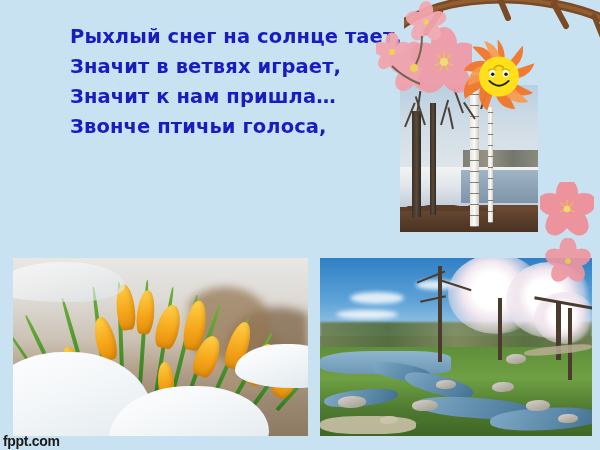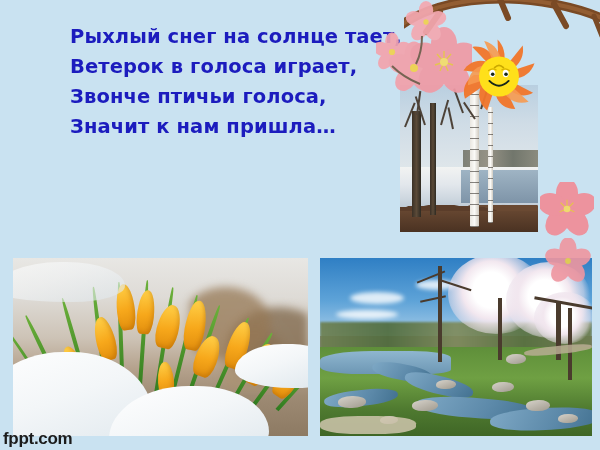--- a/index.html
+++ b/index.html
@@ -250,21 +250,21 @@
     z-index: 8;
     pointer-events: none;
   }
 
   
   #watermark {
     position: absolute;
     left: 3px;
     bottom: 1px;
     font-family: "Liberation Sans", sans-serif;
-    font-size: 17px;
+    font-size: 14px;
     font-weight: bold;
     color: #1b1b1b;
     letter-spacing: -0.3px;
     z-index: 10;
   }
 </style>
 </head>
 <body>
 
 <div id="slide" style="background: rgb(201, 226, 241);">
@@ -503,21 +503,21 @@
     <ellipse cx="59" cy="48" rx="4" ry="5" fill="#ffffff"></ellipse>
     <circle cx="41.5" cy="49" r="2.4" fill="#16261a"></circle>
     <circle cx="59.5" cy="49" r="2.4" fill="#16261a"></circle>
     <path d="M36,44 q5,-4 10,-1" stroke="#d8b200" stroke-width="1.8" fill="none" stroke-linecap="round"></path>
     <path d="M54,43 q5,-3 10,1" stroke="#d8b200" stroke-width="1.8" fill="none" stroke-linecap="round"></path>
     <path d="M37,58 q13,13 26,0" stroke="#16261a" stroke-width="2.6" fill="none" stroke-linecap="round"></path>
   </svg>
 
   <div id="riddle-text">
     <div class="riddle-line" style="color: rgb(28, 28, 190);">Рыхлый снег на солнце тает,</div>
-    <div class="riddle-line" style="color: rgb(28, 28, 190);">Ветерок в голоса играет,</div>
+    <div class="riddle-line" style="color: rgb(28, 28, 190);">Значит в ветвях играет,</div>
+    <div class="riddle-line" style="color: rgb(28, 28, 190);">Значит к нам пришла…</div>
     <div class="riddle-line" style="color: rgb(28, 28, 190);">Звонче птичьи голоса,</div>
-    <div class="riddle-line" style="color: rgb(28, 28, 190);">Значит к нам пришла…</div>
   </div>
 
 
   <div id="watermark">fppt.com</div>
 
 </div>
 
 </body></html>

